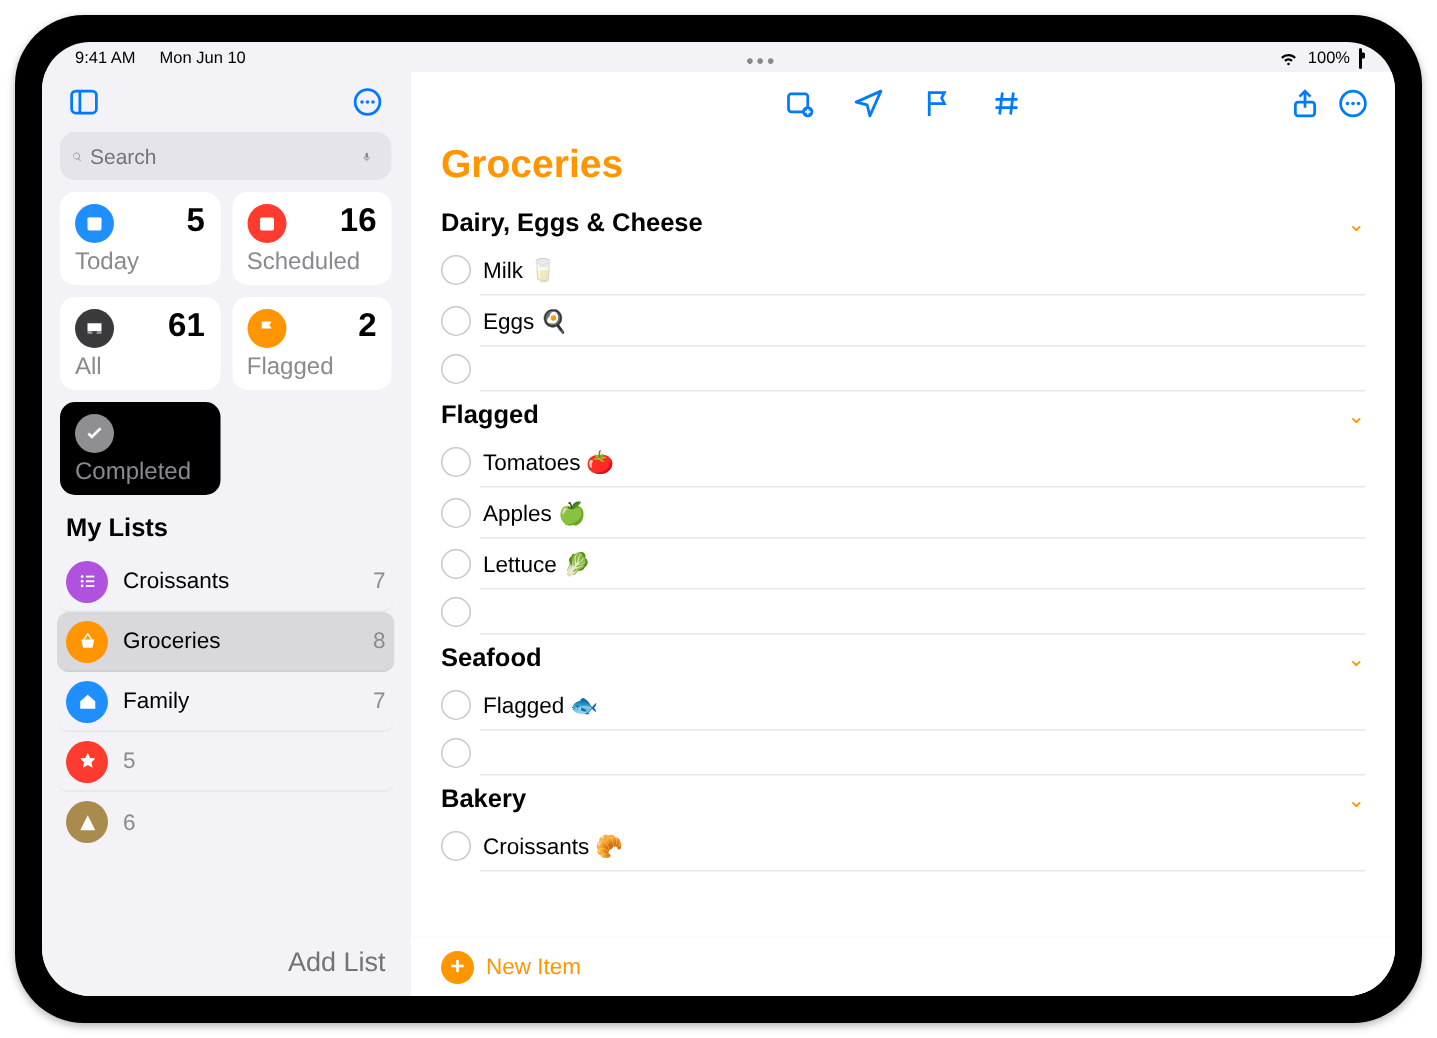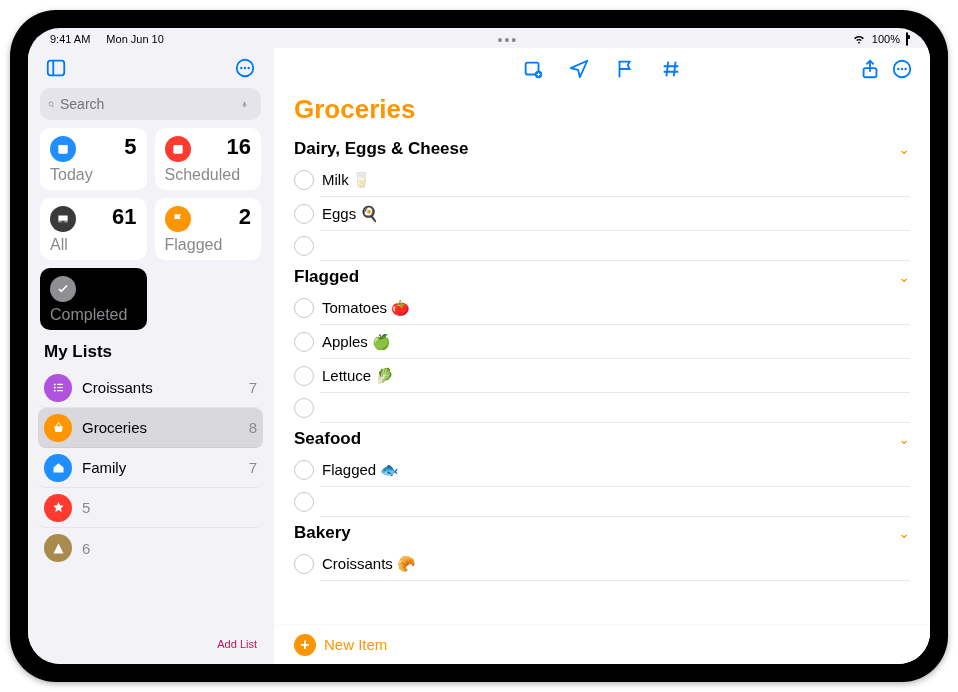--- a/index.html
+++ b/index.html
@@ -60,21 +60,21 @@
   .list-icon svg { width:15px; height:15px; fill:#fff; }
   .list-name { flex:1; font-size:15px; color:#000; }
   .list-count { font-size:15px; color:#8a8a8e; }
   .bg-purple { background:#af52de; }
   .bg-orange2 { background:#ff9500; }
   .bg-blue2 { background:#1f8fff; }
   .bg-red2 { background:#ff3b30; }
   .bg-brown { background:#a98b4e; }
 
   .sidebar-footer { margin-top:auto; text-align:right; padding: 10px 16px 12px; }
-  .add-list { color:#be185d; font-size:11px; cursor:pointer;margin-left:32px; }
+  .add-list { color:#737373; font-size:18px; cursor:pointer;margin-left:32px; }
 
   
   .main { flex:1; background:#fff; display:flex; flex-direction:column; position:relative; overflow:hidden; }
   .main-toolbar { height:36px; display:flex; align-items:center; justify-content:flex-end; padding: 6px 14px 0; gap:4px; }
   .toolbar-center { position:absolute; left:50%; transform:translateX(-50%); display:flex; gap:18px; color:#007aff; }
   .toolbar-center .icon-btn, .main-toolbar .icon-btn { color:#007aff; }
   .title { font-size:26px; font-weight:700; color:#ff9500; padding: 10px 20px 8px; }
 
   .content { flex:1; overflow:hidden; padding: 0 20px; }
   .group-header { display:flex; align-items:center; justify-content:space-between; padding: 6px 0 4px; }

